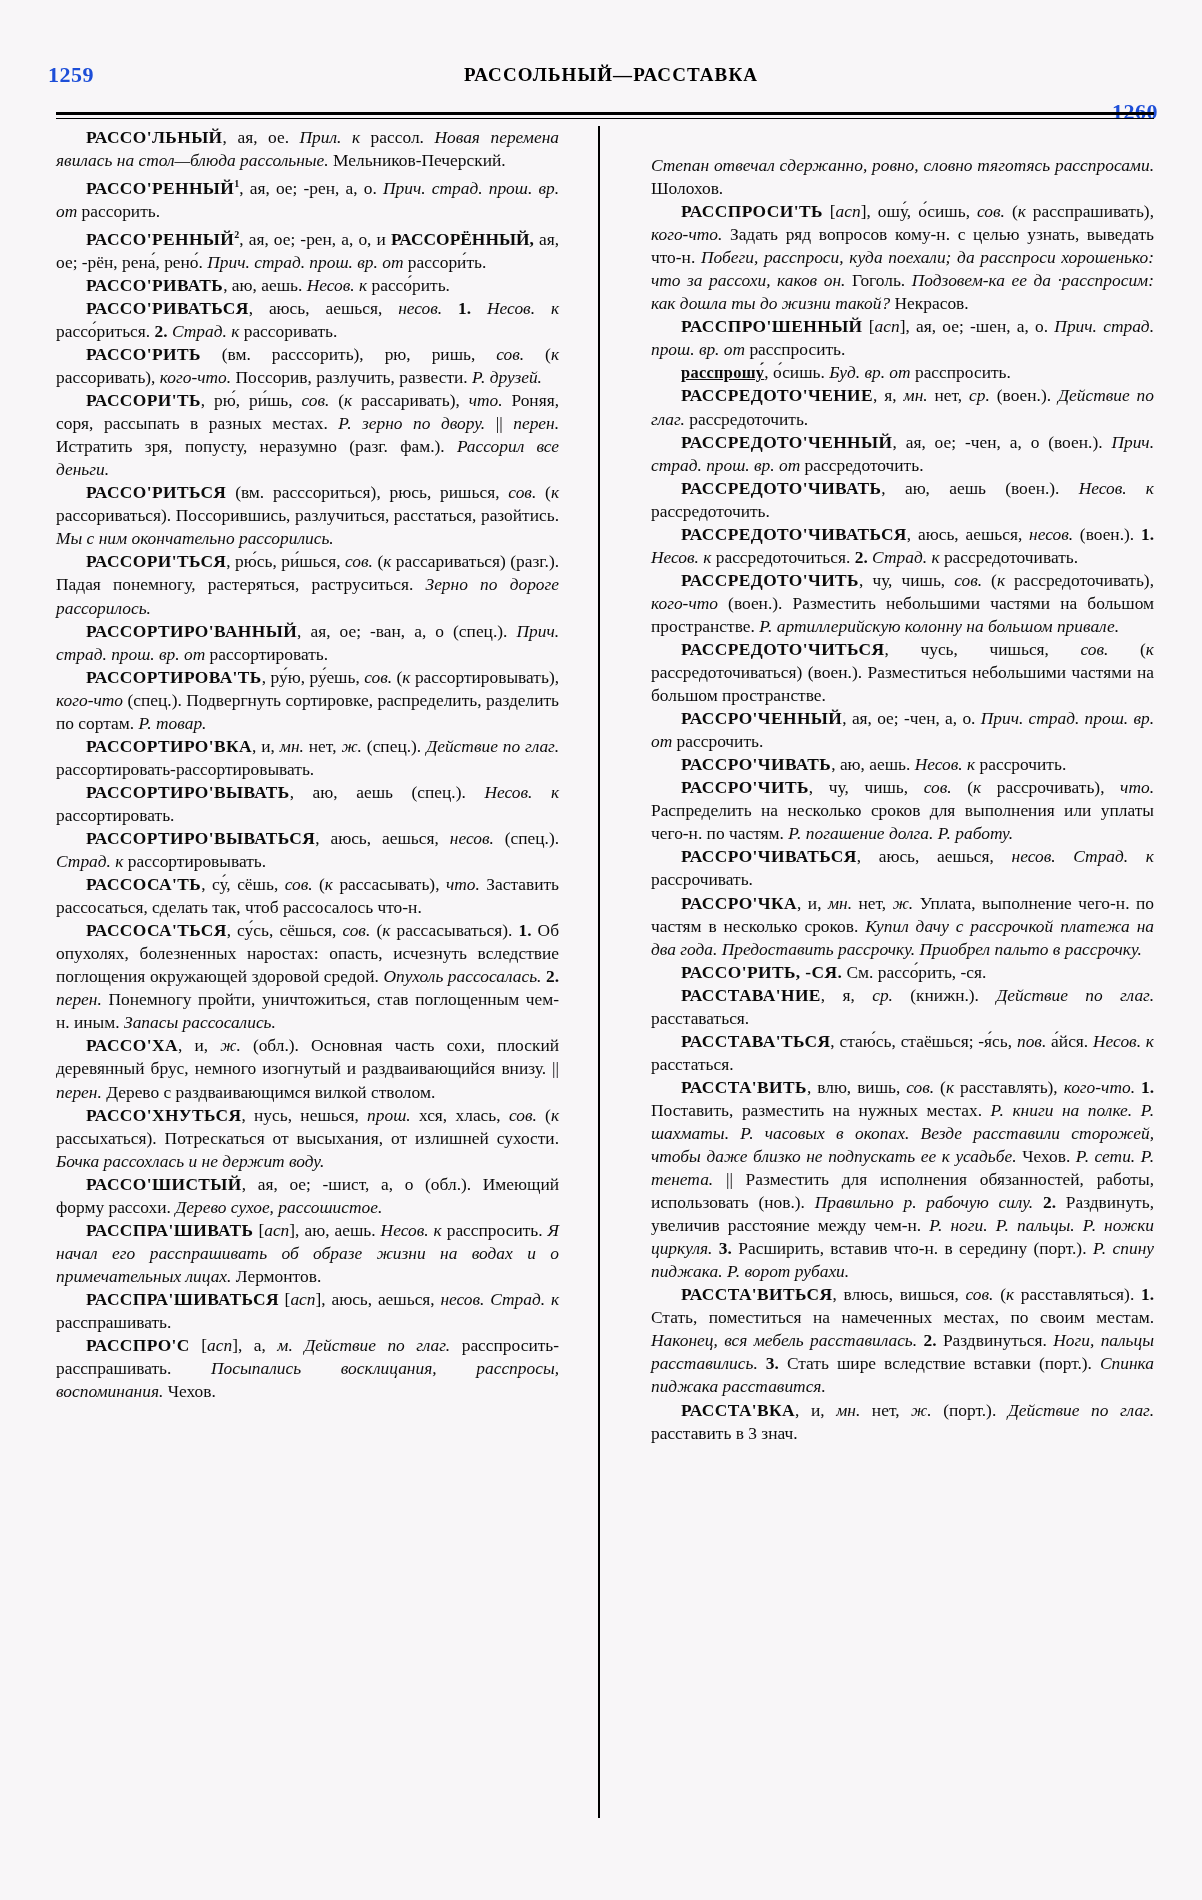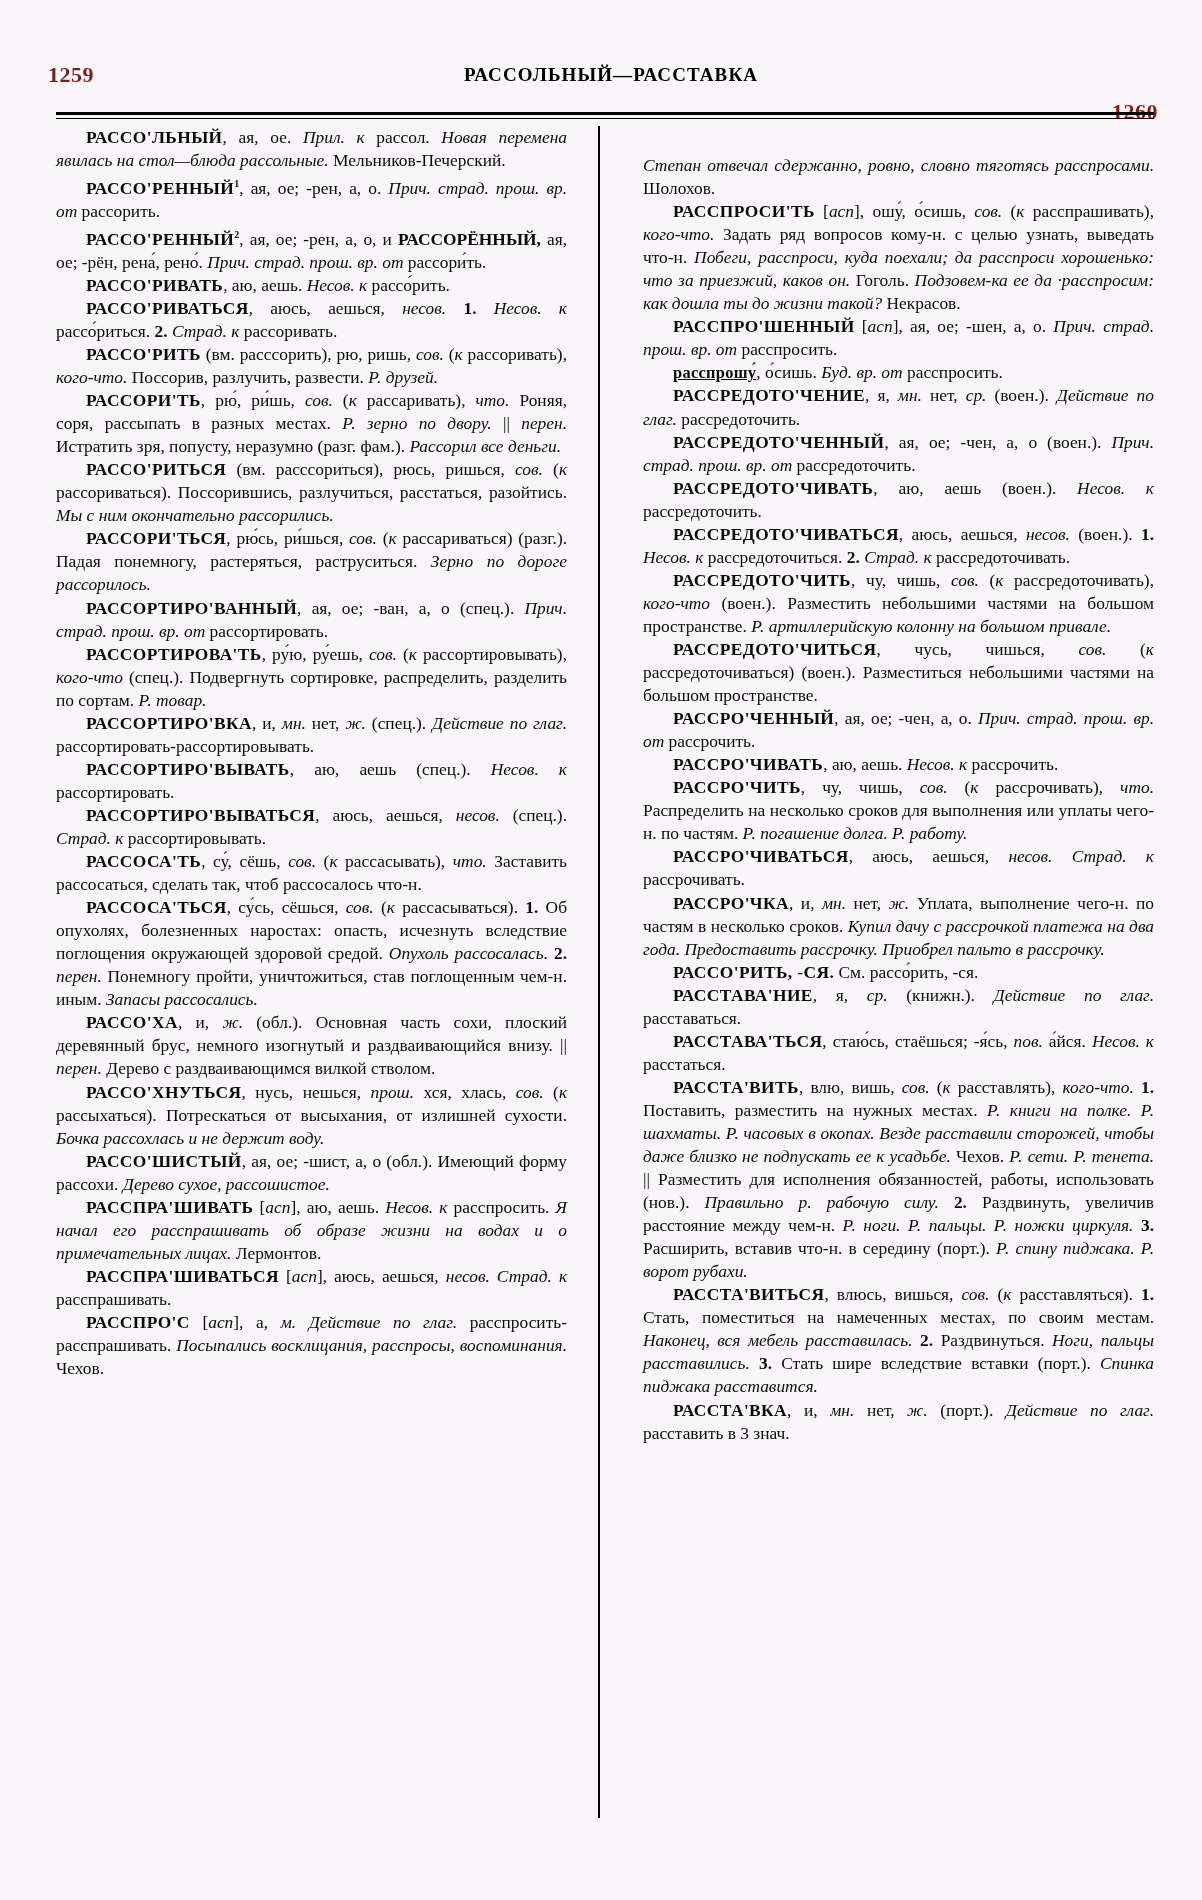--- a/index.html
+++ b/index.html
@@ -29,21 +29,21 @@
     top: 62px;
     width: 1110px;
     height: 34px;
   }
   .folio {
     position: absolute;
     top: 0;
     font-weight: bold;
     font-size: 22px;
     letter-spacing: .5px;
-    color: #7f1d1d;
+    color: #1d4ed8;
   }
   .folio-left { left: 0; }
   .folio-right { right: 0; margin-top: 37px; }
   .running-head {
     position: absolute;
     left: 16px;
     right: 0;
     top: 2px;
     text-align: center;
     font-weight: bold;
@@ -67,21 +67,21 @@
     margin-top: 3px;
   }
   
   .columns {
     position: absolute;
     left: 56px;
     top: 126px;
     width: 1098px;
     height: 1700px;
     display: flex;
-    gap: 8px;
+    gap: 16px;
   }
   .col {
     width: 519px;
     font-size: 17.4px;
     line-height: 23.05px;
     text-align: justify;
     text-justify: inter-word;
     hyphens: none;
     color: #0b0b0b;
   }
@@ -153,21 +153,21 @@
         <p class="entry"><span class="hw">РАССО'ХА</span><span>, и, <i>ж.</i> (обл.). Основная часть сохи, плоский деревянный брус, немного изогнутый и раздваивающийся внизу. || <i>перен.</i> Дерево с раздваивающимся вилкой стволом.</span></p>
         <p class="entry"><span class="hw">РАССО'ХНУТЬСЯ</span><span>, нусь, нешься, <i>прош.</i> хся, хлась, <i>сов.</i> (<i>к</i> рассыхаться). Потрескаться от высыхания, от излишней сухости. <i>Бочка рассохлась и не держит воду.</i></span></p>
         <p class="entry"><span class="hw">РАССО'ШИСТЫЙ</span><span>, ая, ое; -шист, а, о (обл.). Имеющий форму рассохи. <i>Дерево сухое, рассошистое.</i></span></p>
         <p class="entry"><span class="hw">РАССПРА'ШИВАТЬ</span><span> [<i>асп</i>], аю, аешь. <i>Несов.</i> <i>к</i> расспросить. <i>Я начал его расспрашивать об образе жизни на водах и о примечательных лицах.</i> Лермонтов.</span></p>
         <p class="entry"><span class="hw">РАССПРА'ШИВАТЬСЯ</span><span> [<i>асп</i>], аюсь, аешься, <i>несов. Страд. к</i> расспрашивать.</span></p>
         <p class="entry"><span class="hw">РАССПРО'С</span><span> [<i>асп</i>], а, <i>м. Действие по глаг.</i> расспросить-расспрашивать. <i>Посыпались восклицания, расспросы, воспоминания.</i> Чехов.</span></p>
       </div>
     <div class="divider"></div>
     <div class="col col-right" id="col-right">
         <p class="entry" style="text-indent: 0px; margin-top: 28px;"><i>Степан отвечал сдержанно, ровно, словно тяготясь расспросами.</i> Шолохов.</p>
-        <p class="entry"><span class="hw">РАССПРОСИ'ТЬ</span><span> [<i>асп</i>], ошу́, о́сишь, <i>сов.</i> (<i>к</i> расспрашивать), <i>кого-что.</i> Задать ряд вопросов кому-н. с целью узнать, выведать что-н. <i>Побеги, расспроси, куда поехали; да расспроси хорошенько: что за приезжий, каков он.</i> Гоголь. <i>Подзовем-ка ее да ·расспросим: как дошла ты до жизни такой?</i> Некрасов.</span></p>
+        <p class="entry"><span class="hw">РАССПРОСИ'ТЬ</span><span> [<i>асп</i>], ошу́, о́сишь, <i>сов.</i> (<i>к</i> расспрашивать), <i>кого-что.</i> Задать ряд вопросов кому-н. с целью узнать, выведать что-н. <i>Побеги, расспроси, куда поехали; да расспроси хорошенько: что за рассохи, каков он.</i> Гоголь. <i>Подзовем-ка ее да ·расспросим: как дошла ты до жизни такой?</i> Некрасов.</span></p>
         <p class="entry"><span class="hw">РАССПРО'ШЕННЫЙ</span><span> [<i>асп</i>], ая, ое; -шен, а, о. <i>Прич. страд. прош. вр. от</i> расспросить.</span></p>
         <p class="entry"><span class="hw-sm">расспрошу́</span><span>, о́сишь. <i>Буд. вр. от</i> расспросить.</span></p>
         <p class="entry"><span class="hw">РАССРЕДОТО'ЧЕНИЕ</span><span>, я, <i>мн.</i> нет, <i>ср.</i> (воен.). <i>Действие по глаг.</i> рассредоточить.</span></p>
         <p class="entry"><span class="hw">РАССРЕДОТО'ЧЕННЫЙ</span><span>, ая, ое; -чен, а, о (воен.). <i>Прич. страд. прош. вр. от</i> рассредоточить.</span></p>
         <p class="entry"><span class="hw">РАССРЕДОТО'ЧИВАТЬ</span><span>, аю, аешь (воен.). <i>Несов. к</i> рассредоточить.</span></p>
         <p class="entry"><span class="hw">РАССРЕДОТО'ЧИВАТЬСЯ</span><span>, аюсь, аешься, <i>несов.</i> (воен.). <b>1.</b> <i>Несов. к</i> рассредоточиться. <b>2.</b> <i>Страд. к</i> рассредоточивать.</span></p>
         <p class="entry"><span class="hw">РАССРЕДОТО'ЧИТЬ</span><span>, чу, чишь, <i>сов.</i> (<i>к</i> рассредоточивать), <i>кого-что</i> (воен.). Разместить небольшими частями на большом пространстве. <i>Р. артиллерийскую колонну на большом привале.</i></span></p>
         <p class="entry"><span class="hw">РАССРЕДОТО'ЧИТЬСЯ</span><span>, чусь, чишься, <i>сов.</i> (<i>к</i> рассредоточиваться) (воен.). Разместиться небольшими частями на большом пространстве.</span></p>
         <p class="entry"><span class="hw">РАССРО'ЧЕННЫЙ</span><span>, ая, ое; -чен, а, о. <i>Прич. страд. прош. вр. от</i> рассрочить.</span></p>
         <p class="entry"><span class="hw">РАССРО'ЧИВАТЬ</span><span>, аю, аешь. <i>Несов. к</i> рассрочить.</span></p>

